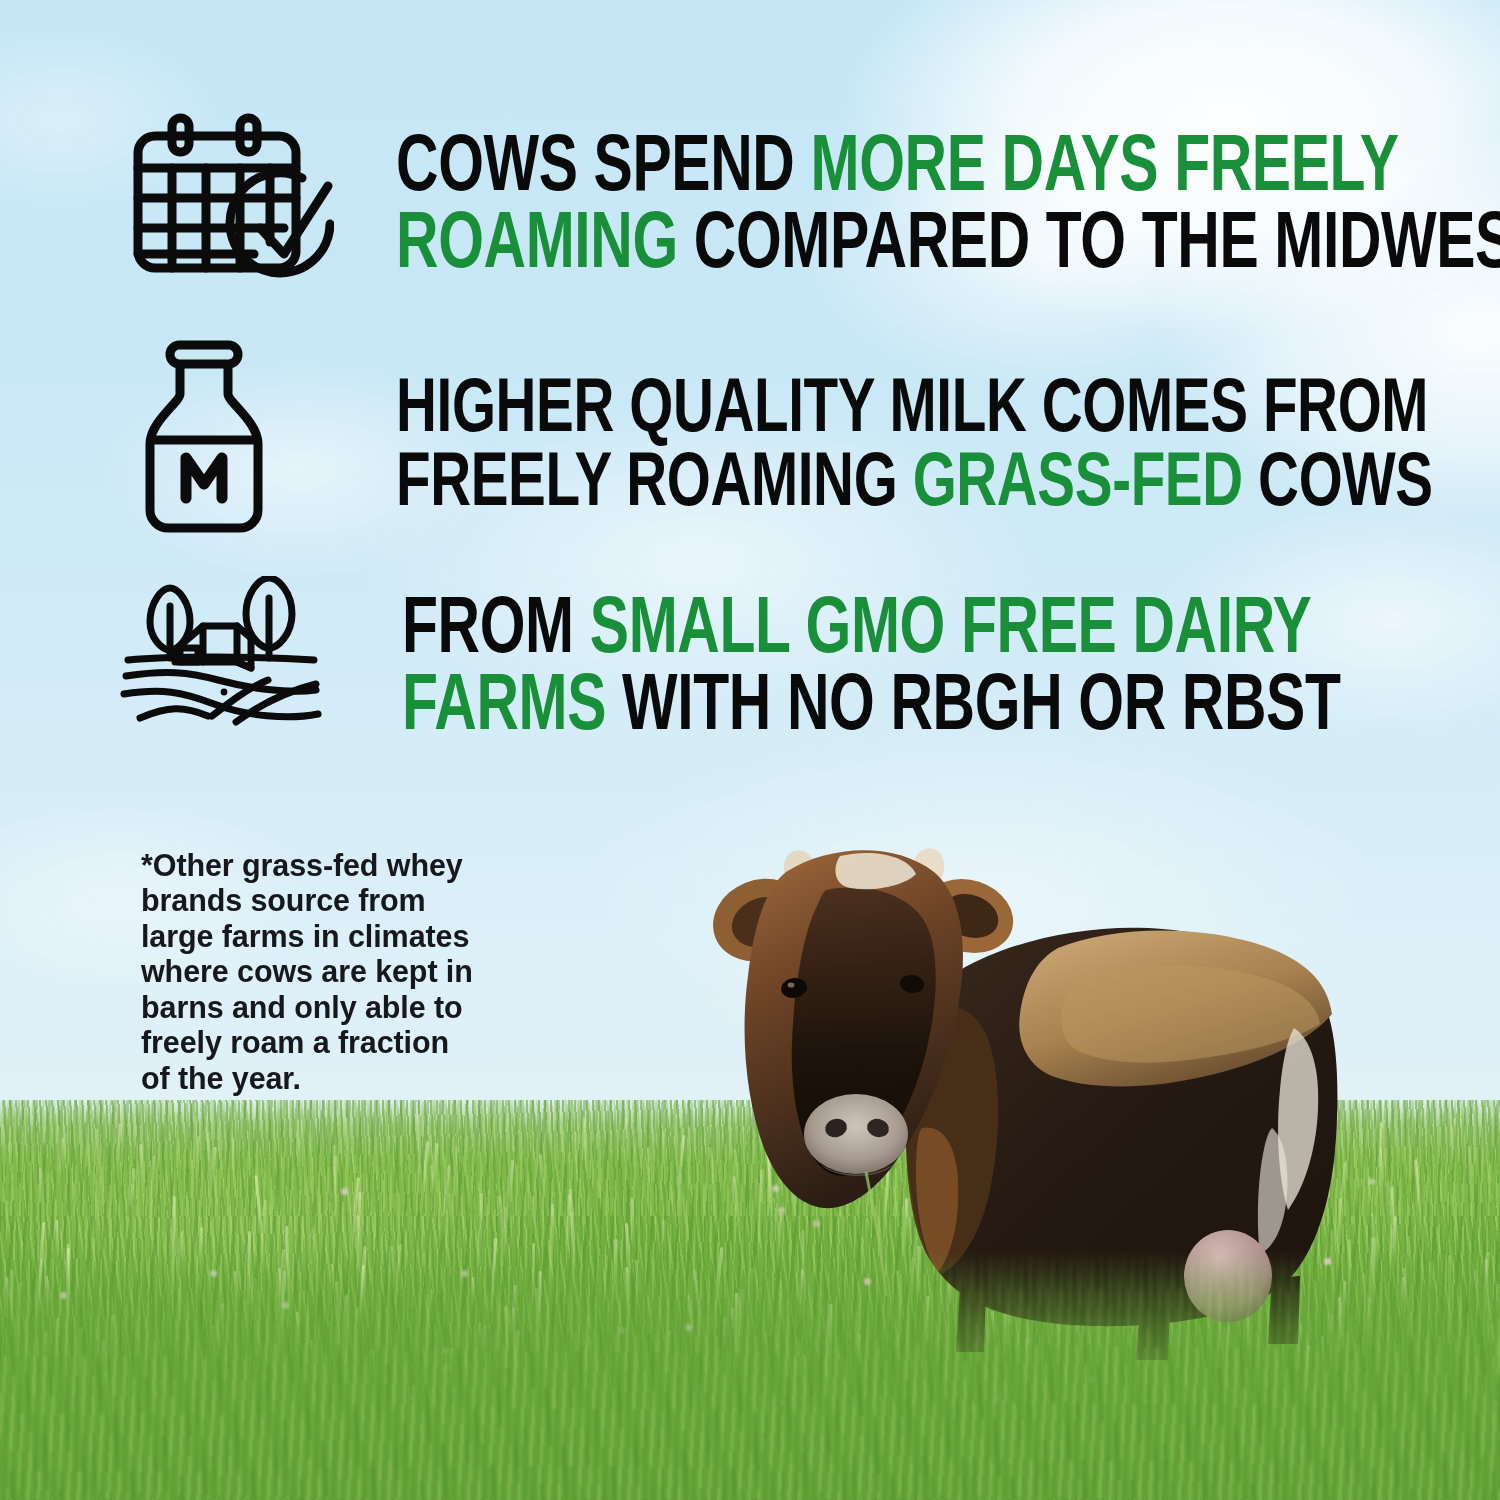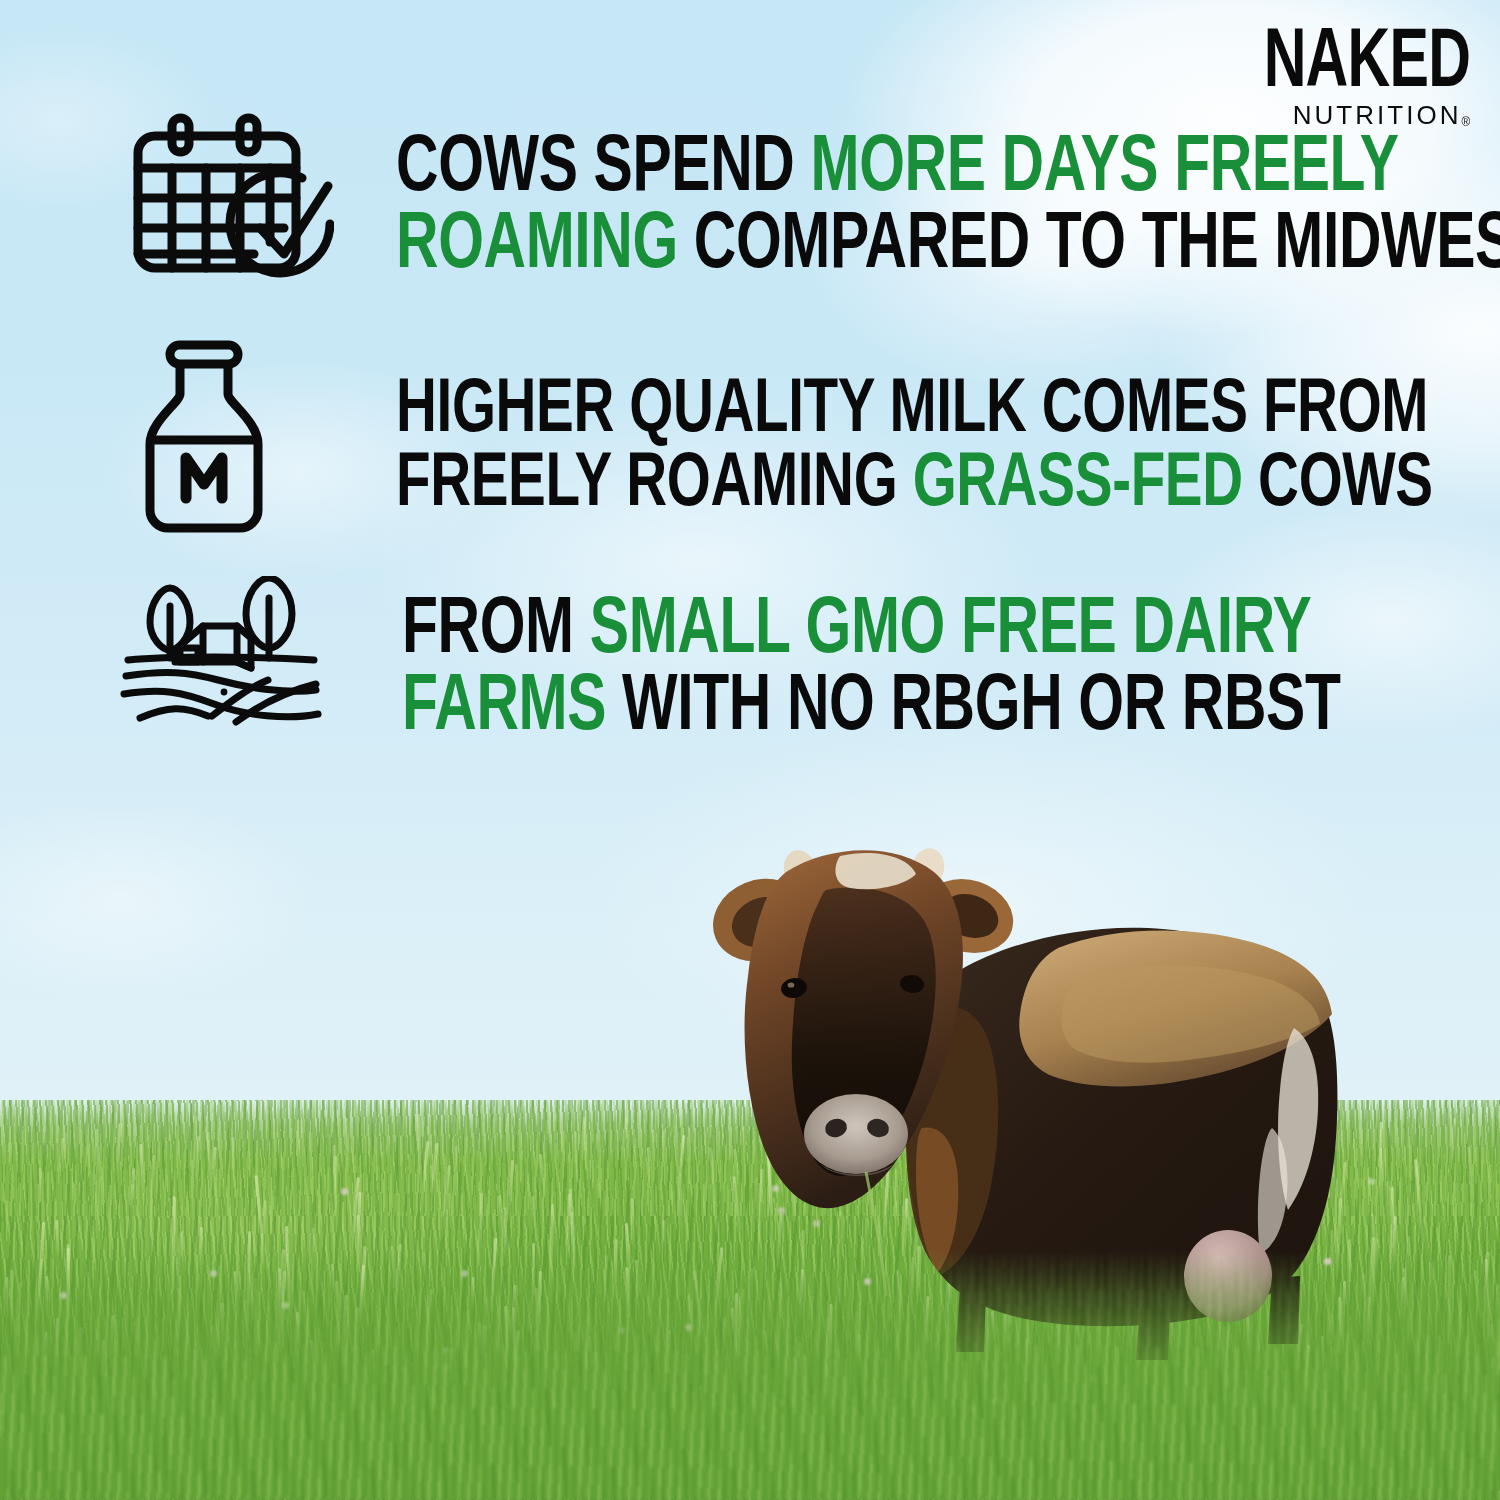--- a/index.html
+++ b/index.html
@@ -596,26 +596,20 @@
       <path d="M300 460 L296 524 L324 524 L326 458 Z" fill="#241810"></path>
       <path d="M480 480 L476 532 L508 532 L510 478 Z" fill="#1f150e"></path>
       <path d="M612 450 L608 516 L638 516 L640 448 Z" fill="#1c130d"></path>
     </svg>
   </div>
 
   <div class="field-front">
     <div class="ff-base"></div>
   </div>
 
-  <div class="logo">
-    <div class="logo-main">NAKED</div>
-    <div class="logo-sub">
-      <span>NUTRITION</span><sup>®</sup>
-    </div>
-  </div>
 
   <div class="rows">
 
     <div class="row" style="left:124px; top:112px;">
       <div class="icon-wrap" style="width:200px; height:160px;">
         <svg viewBox="0 0 210 172" width="210" height="172" fill="none" stroke="#0b0b0b" stroke-width="9" stroke-linecap="round" stroke-linejoin="round">
           <rect x="14" y="24" width="158" height="132" rx="17"></rect>
           <line x1="14" y1="56" x2="172" y2="56"></line>
           <line x1="48" y1="56" x2="48" y2="156"></line>
           <line x1="82" y1="56" x2="82" y2="156"></line>
@@ -679,14 +673,23 @@
           <circle cx="106" cy="116" r="3.4" fill="#0b0b0b" stroke="none"></circle>
         </svg>
       </div>
       <div class="headline h3" style="margin-left:78px; margin-top:10px;">
         <div><span>FROM </span><span class="g">SMALL GMO FREE DAIRY</span></div>
         <div><span class="g">FARMS</span><span> WITH NO RBGH OR RBST</span></div>
       </div>
     </div>
   </div>
 
+  <div class="footnote">
+    <span>*</span><span>Other grass-fed whey
+brands source from
+large farms in climates
+where cows are kept in
+barns and only able to
+freely roam a fraction
+of the year.</span>
+  </div>
 
 </div>
 
 </body></html>

